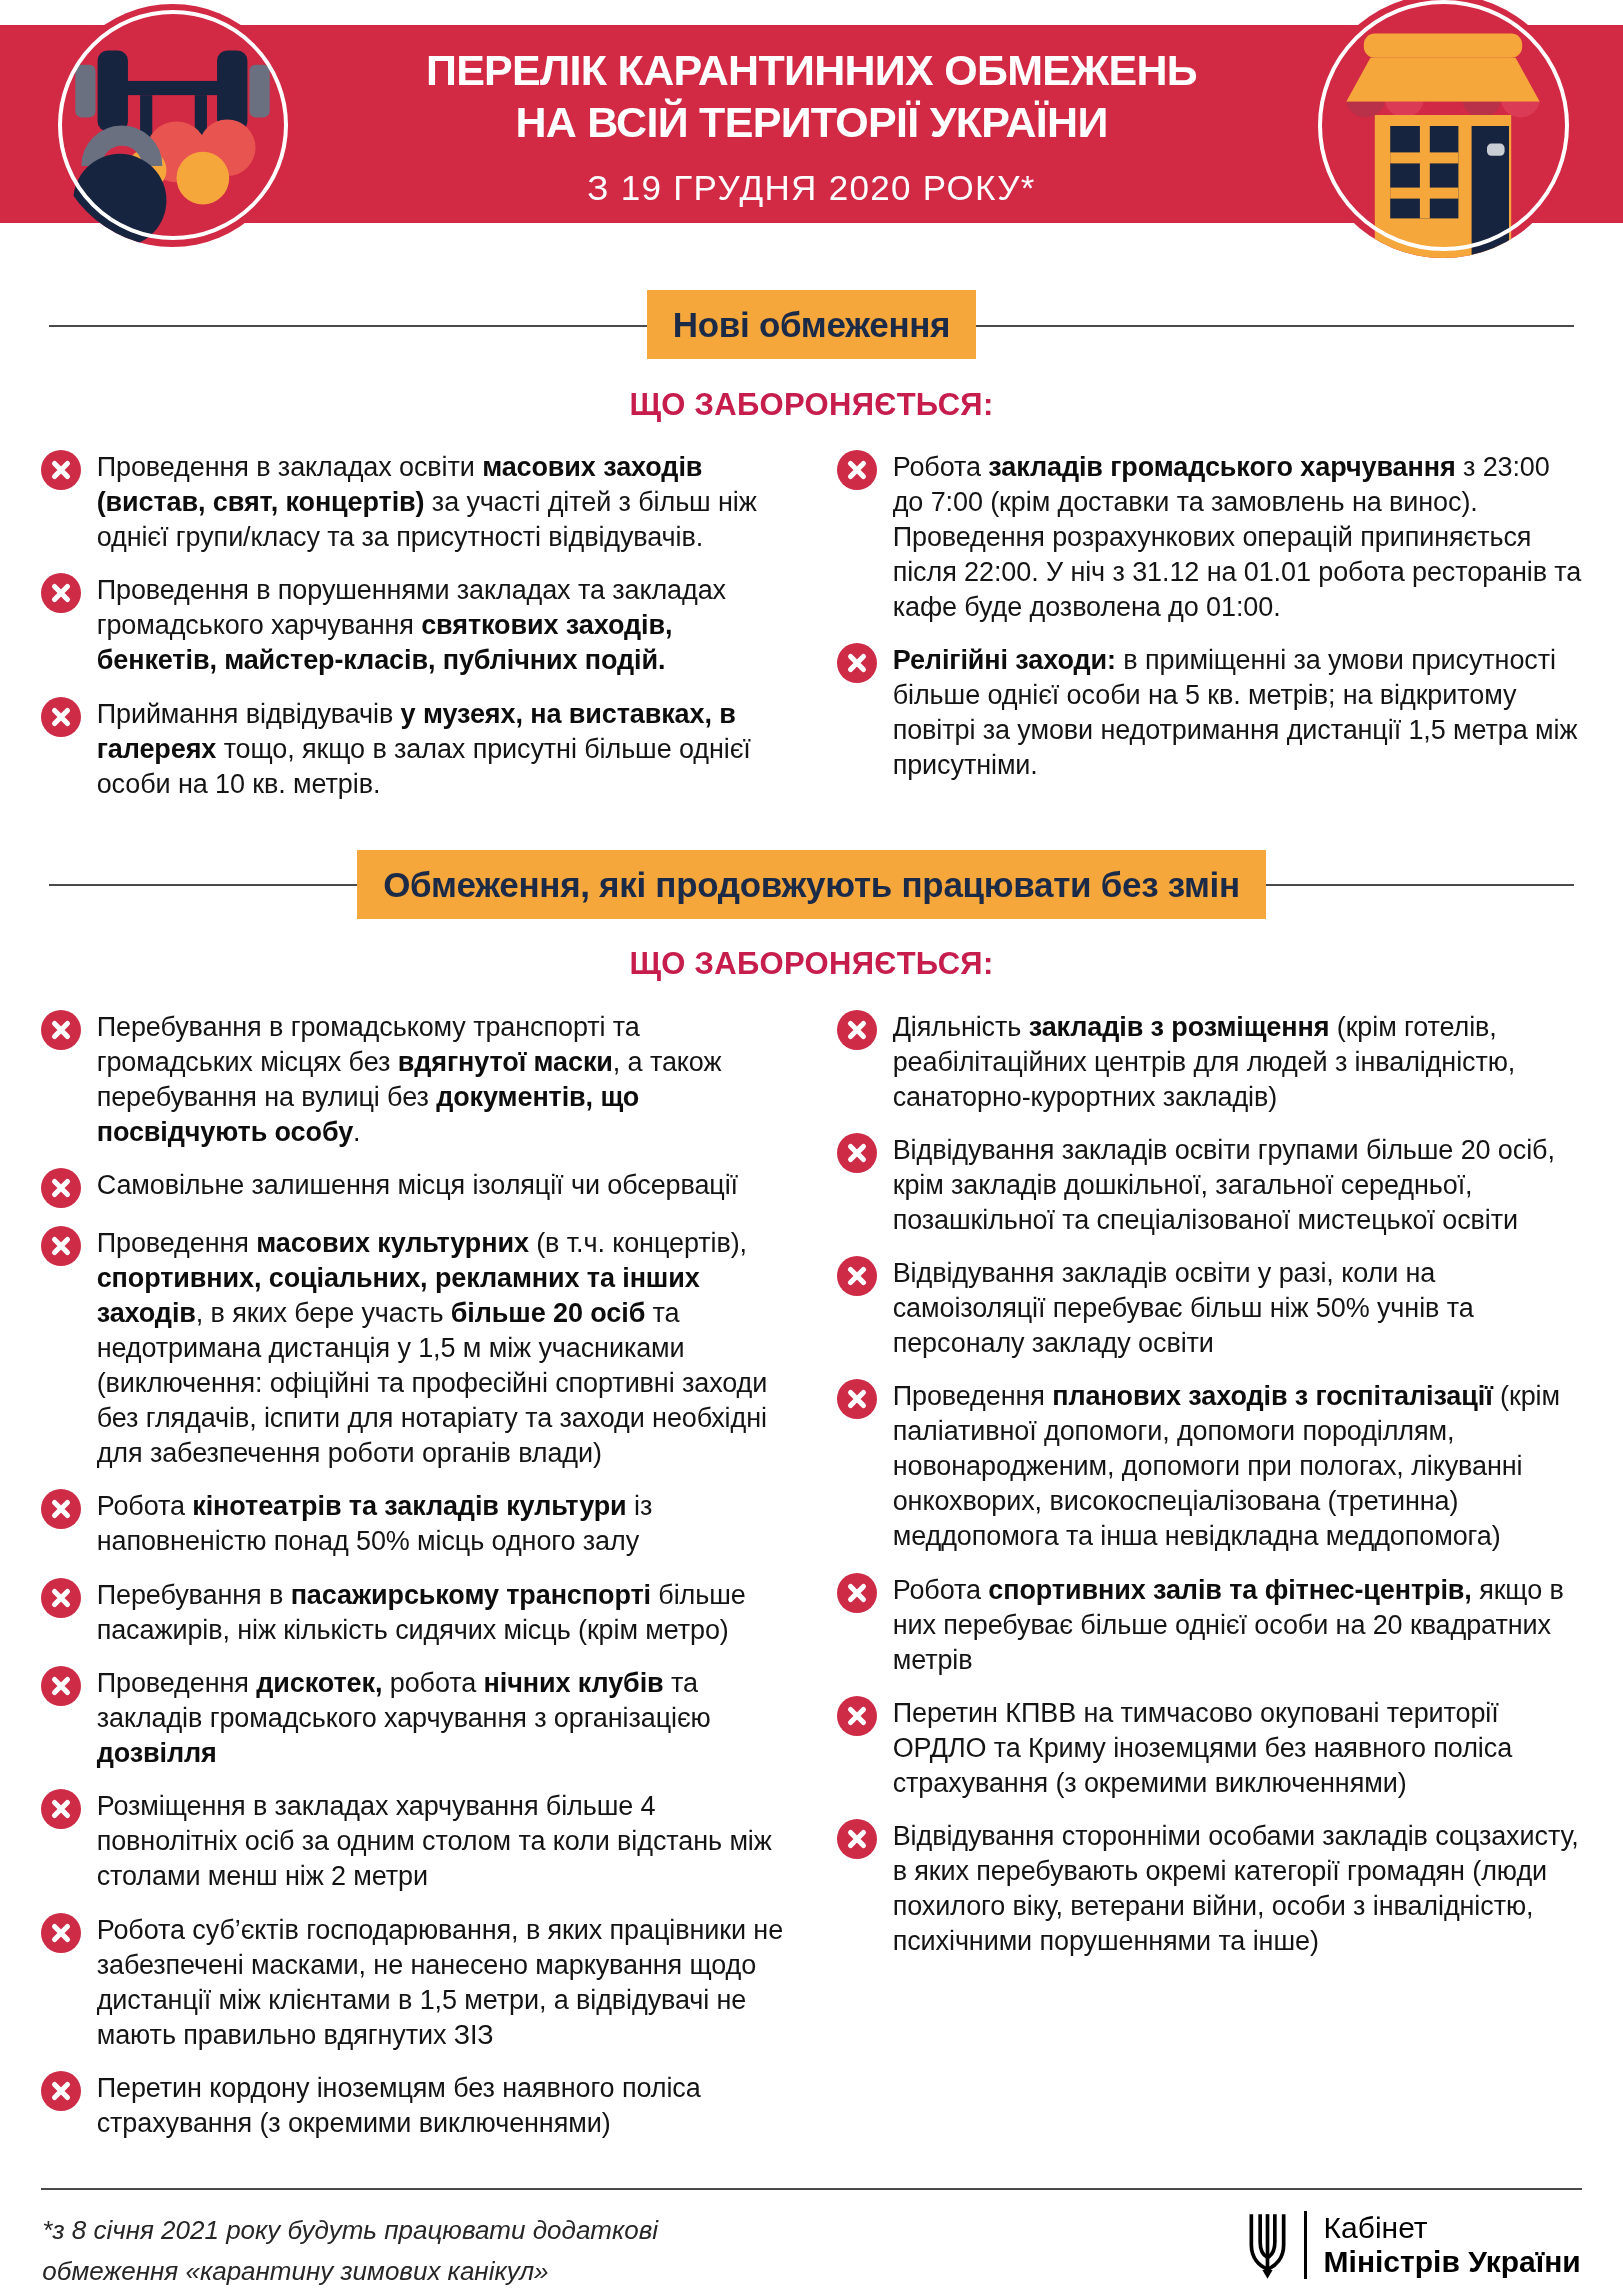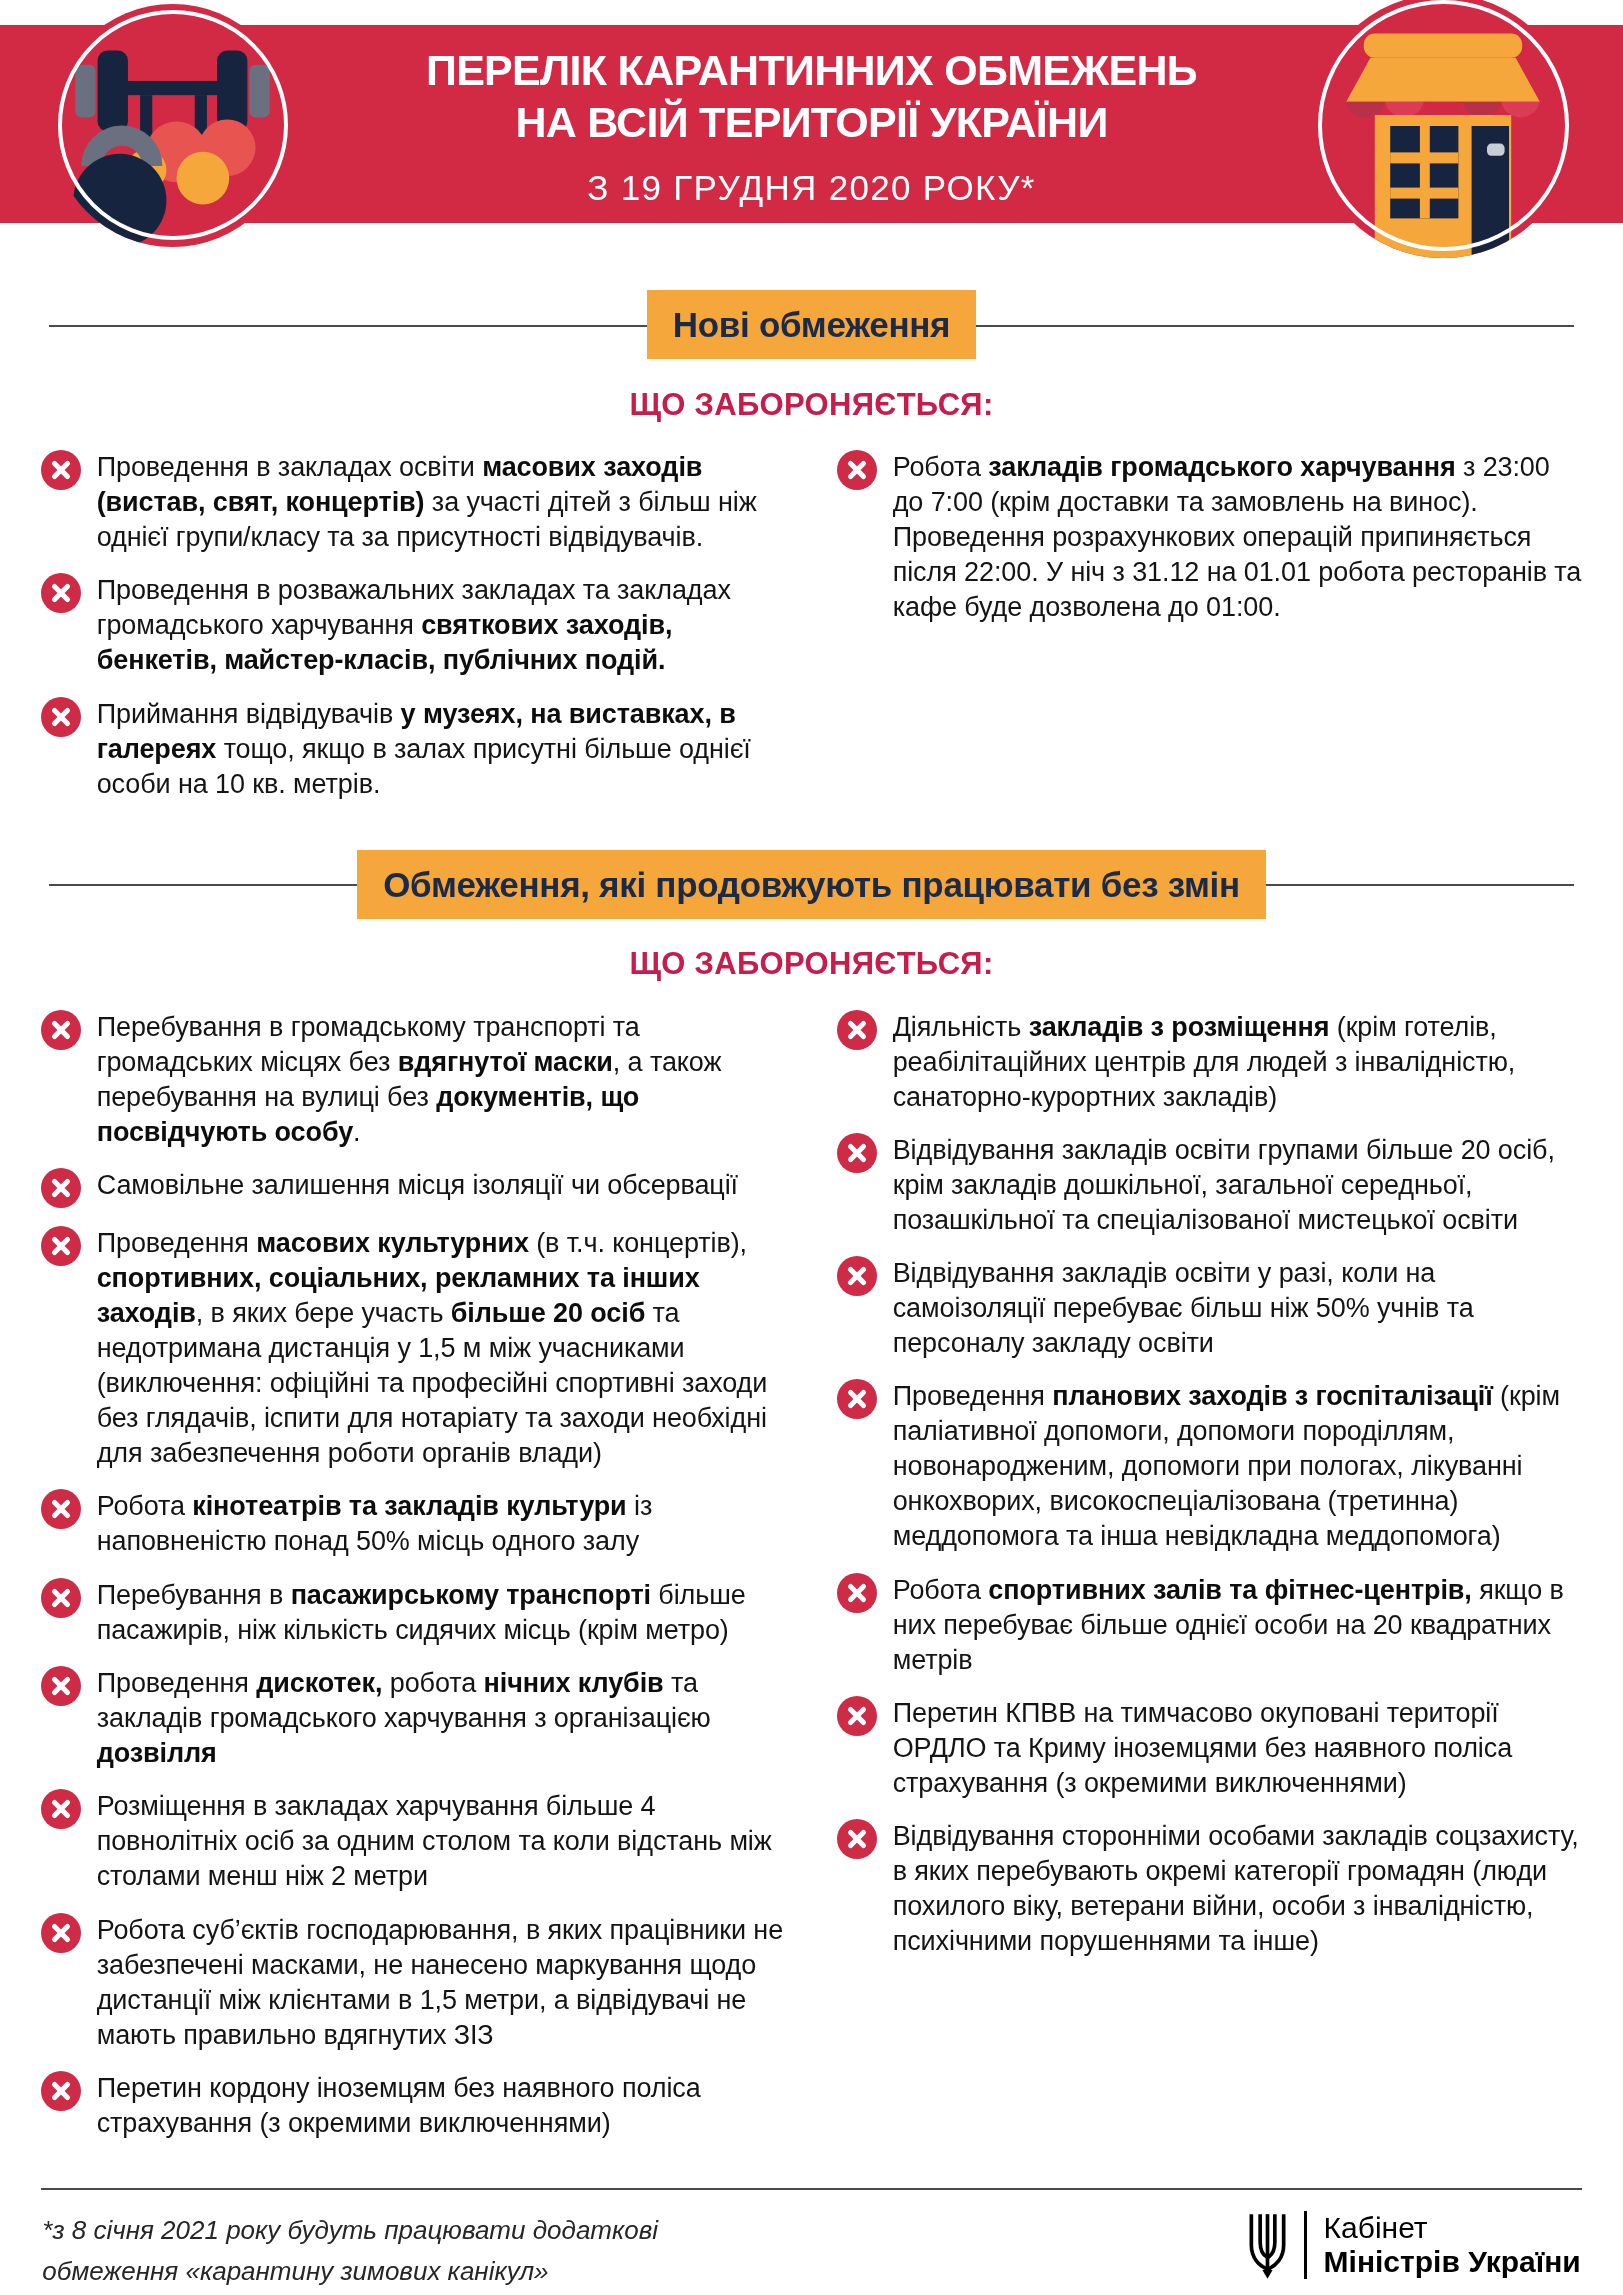--- a/index.html
+++ b/index.html
@@ -104,37 +104,44 @@
               <circle cx="31" cy="31" r="31" fill="#CE2B47"></circle>
               <path d="M21 21 L41 41 M41 21 L21 41" stroke="#ffffff" stroke-width="8" stroke-linecap="round"></path>
             </svg>
             <p class="txt"><span>Проведення в закладах освіти </span><b>масових заходів (вистав, свят, концертів)</b><span> за участі дітей з більш ніж однієї групи/класу та за присутності відвідувачів.</span></p>
           </div>
           <div class="item">
             <svg class="x" viewBox="0 0 62 62">
               <circle cx="31" cy="31" r="31" fill="#CE2B47"></circle>
               <path d="M21 21 L41 41 M41 21 L21 41" stroke="#ffffff" stroke-width="8" stroke-linecap="round"></path>
             </svg>
-            <p class="txt"><span>Проведення в розважальних закладах та закладах громадського харчування </span><b>святкових заходів, бенкетів, майстер-класів, публічних подій.</b></p>
+            <p class="txt"><span>Проведення в порушеннями закладах та закладах громадського харчування </span><b>святкових заходів, бенкетів, майстер-класів, публічних подій.</b></p>
           </div>
           <div class="item">
             <svg class="x" viewBox="0 0 62 62">
               <circle cx="31" cy="31" r="31" fill="#CE2B47"></circle>
               <path d="M21 21 L41 41 M41 21 L21 41" stroke="#ffffff" stroke-width="8" stroke-linecap="round"></path>
             </svg>
             <p class="txt"><span>Приймання відвідувачів </span><b>у музеях, на виставках, в галереях</b><span> тощо, якщо в залах присутні більше однієї особи на 10 кв. метрів.</span></p>
           </div>
         </div>
       <div class="col">
           <div class="item">
             <svg class="x" viewBox="0 0 62 62">
               <circle cx="31" cy="31" r="31" fill="#CE2B47"></circle>
               <path d="M21 21 L41 41 M41 21 L21 41" stroke="#ffffff" stroke-width="8" stroke-linecap="round"></path>
             </svg>
             <p class="txt"><span>Робота </span><b>закладів громадського харчування</b><span> з 23:00 до 7:00 (крім доставки та замовлень на винос). Проведення розрахункових операцій припиняється після 22:00. У ніч з 31.12 на 01.01 робота ресторанів та кафе буде дозволена до 01:00.</span></p>
+          </div>
+          <div class="item">
+            <svg class="x" viewBox="0 0 62 62">
+              <circle cx="31" cy="31" r="31" fill="#CE2B47"></circle>
+              <path d="M21 21 L41 41 M41 21 L21 41" stroke="#ffffff" stroke-width="8" stroke-linecap="round"></path>
+            </svg>
+            <p class="txt"><b>Релігійні заходи:</b><span> в приміщенні за умови присутності більше однієї особи на 5 кв. метрів; на відкритому повітрі за умови недотримання дистанції 1,5 метра між присутніми.</span></p>
           </div>
         </div>
     </div>
 
     <div class="section-head sec2">
       <div class="line"></div>
       <div class="box">Обмеження, які продовжують працювати без змін</div>
     </div>
     <div class="subtitle">ЩО ЗАБОРОНЯЄТЬСЯ:</div>
     <div class="cols">

